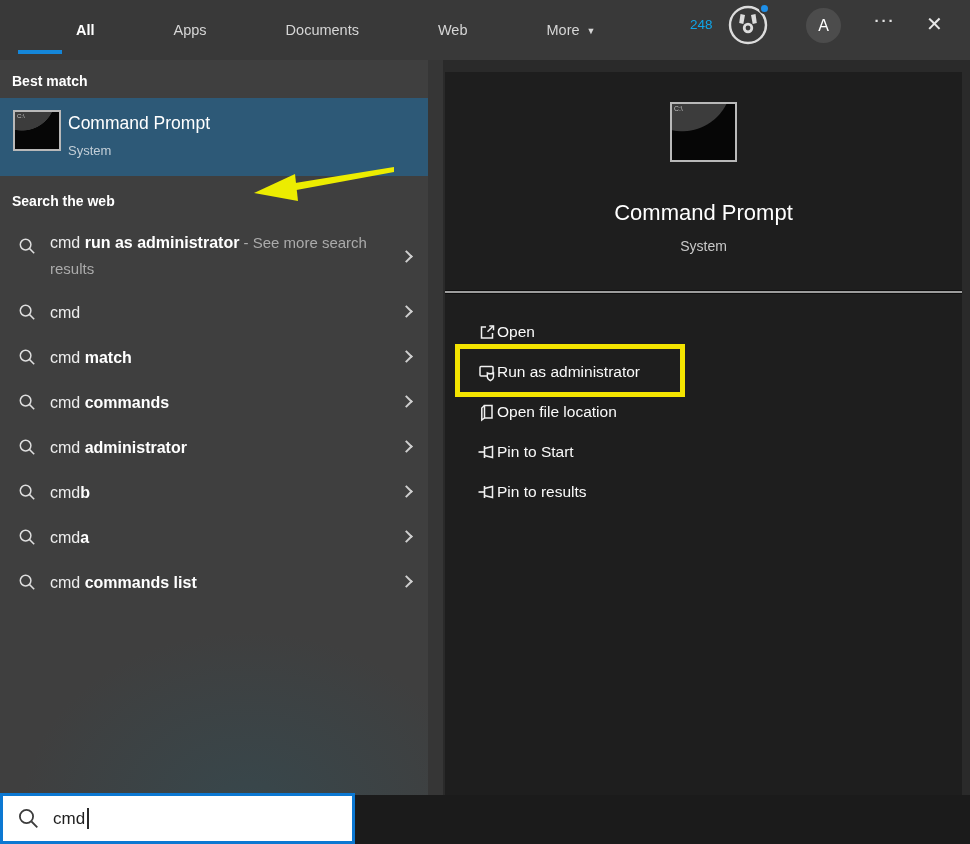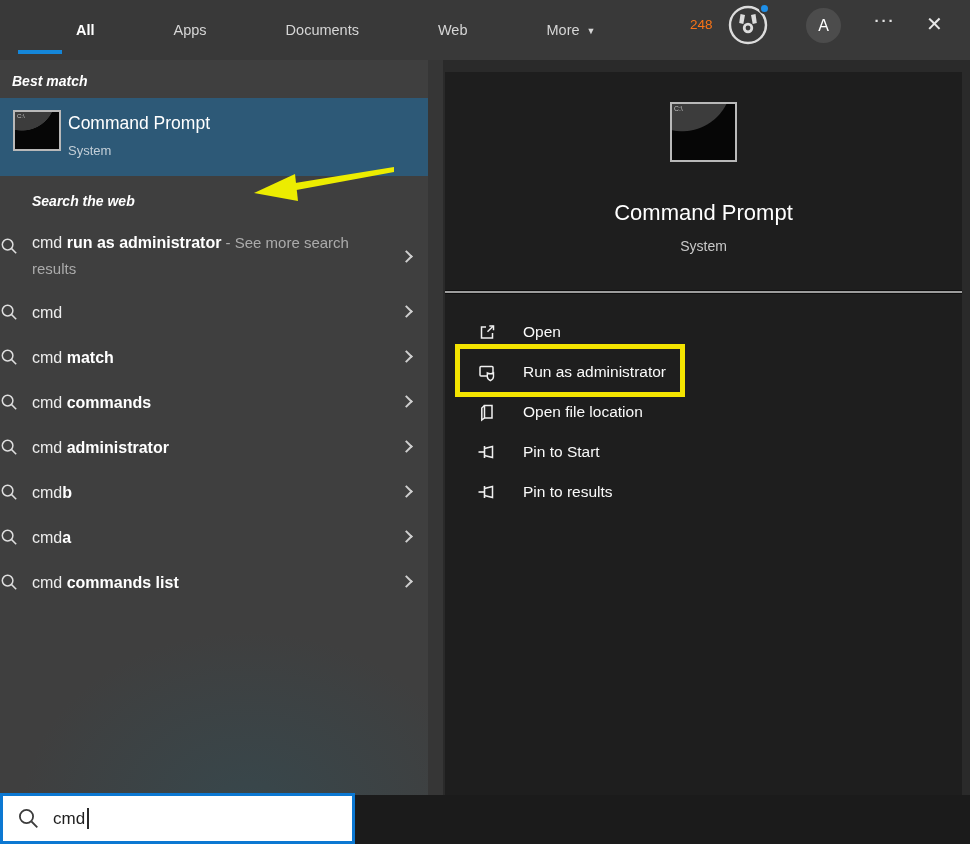--- a/index.html
+++ b/index.html
@@ -7,47 +7,47 @@
   body { font-family:"Liberation Sans","DejaVu Sans",sans-serif; background:#2a2a2a; overflow:hidden; }
   .screen { position:relative; width:970px; height:844px; background:#3a3a3a; }
 
   
   .tabbar { position:absolute; left:0; top:0; width:970px; height:60px; background:#393939; }
   .tabs { position:absolute; left:30px; top:0; height:60px; display:flex; gap:33px; align-items:center; }
   .tab { font-size:14.5px; color:#d6d6d6; cursor:default; white-space:nowrap;margin-left:46px; }
   .tab.active { color:#ffffff; font-weight:700; }
   .tab .caret { font-size:9px; color:#d6d6d6; margin-left:7px; vertical-align:1px; }
   .tab-underline { position:absolute; left:18px; top:50px; width:44px; height:4px; background:#1486d8; }
-  .rewards-count { position:absolute; left:690px; top:17px; font-size:13.5px; color:#f97316; }
+  .rewards-count { position:absolute; left:690px; top:17px; font-size:13.5px; color:#0ea5e9; }
   .rewards { position:absolute; left:727px; top:4px; width:42px; height:42px; }
   .rewards-dot { position:absolute; left:759px; top:3px; width:11px; height:11px; border-radius:50%; background:#1e8fe8; border:2px solid #393939; }
   .avatar { position:absolute; left:806px; top:8px; width:35px; height:35px; border-radius:50%; background:#4c4c4c; color:#fff; font-size:16px; display:flex; align-items:center; justify-content:center; }
   .ellipsis { position:absolute; left:870px; top:12px; width:30px; text-align:center; color:#e2e2e2; font-size:15px; font-weight:700; letter-spacing:2px; }
   .close-x { position:absolute; left:926px; top:12px; color:#e8e8e8; font-size:20px; }
 
   
   .leftcol { position:absolute; left:0; top:60px; width:428px; height:735px; background:#3f3f3f; overflow:hidden; }
   .leftcol::after { content:""; position:absolute; left:0; bottom:0; width:100%; height:180px;
       background:radial-gradient(ellipse at 58% 110%, rgba(45,84,96,0.40), rgba(45,84,96,0) 65%); pointer-events:none; }
-  .section-header { position:absolute; left:12px; font-size:14px; font-weight:700; color:#ffffff;font-style:italic; }
+  .section-header { position:absolute; left:12px; font-size:14px; font-weight:700; color:#ffffff; }
   .hdr-best { top:13px; }
-  .hdr-web  { top:133px;margin-left:20px; }
+  .hdr-web  { top:133px; }
 
   .bestrow { position:absolute; left:0; top:38px; width:428px; height:78px; background:#2d5977; }
   .cmdicon { position:relative; background:#060606; border:2px solid #b9b9b9; overflow:hidden; }
   .cmdicon .shine { position:absolute; inset:0; background:radial-gradient(circle at 16% -40%, #3c3c3c 0 52%, rgba(0,0,0,0) 53%); }
   .cmdicon .cpath { position:absolute; left:2px; top:1px; color:#c0c0c0; font-size:7px; transform:scale(.85); transform-origin:left top; }
   .bestrow .cmdicon { position:absolute; left:13px; top:12px; width:48px; height:41px; }
   .best-title { position:absolute; left:68px; top:15px; font-size:17.5px; color:#ffffff; }
   .best-sub   { position:absolute; left:68px; top:45px; font-size:13px; color:#c3cfd8; }
 
   .annot-arrow { position:absolute; left:250px; top:100px; width:146px; height:46px; pointer-events:none; }
 
   .suglist { position:absolute; left:0; top:165px; width:428px; }
-  .sitem { position:relative; display:flex; align-items:center; height:45px; }
+  .sitem { position:relative; display:flex; align-items:center; height:45px; padding-left:18px; }
   .sitem.tall { height:65px; align-items:flex-start; padding-top:5px; }
   .sitem .mag { flex:0 0 auto; margin-top:0; }
   .sitem.tall .mag { margin-top:7px; }
   .stext { margin-left:13px; width:318px; font-size:16px; color:#ededed; line-height:1.62; }
   .stext .b { font-weight:700; color:#ffffff; }
   .stext .post { color:#ababab; font-size:15px; }
   .chev { position:absolute; right:17px; top:50%; width:9px; height:9px; margin-top:-6px;
           border-top:2px solid #cfcfcf; border-right:2px solid #cfcfcf; transform:rotate(45deg); }
 
   
@@ -58,21 +58,21 @@
   .panel { position:absolute; left:2px; top:12px; width:517px; height:723px; background:#1e1e1e; }
   .panel .cmdicon { position:absolute; left:225px; top:30px; width:67px; height:60px; }
   .panel .cmdicon .cpath { font-size:8px; }
   .panel-title { position:absolute; left:0; top:128px; width:100%; text-align:center; font-size:22px; color:#ffffff; }
   .panel-sub   { position:absolute; left:0; top:166px; width:100%; text-align:center; font-size:14px; color:#c9c9c9; }
   .divider { position:absolute; left:0; top:218px; width:100%; height:4px;
              background:#9c9c9c; border-top:1px solid #0e0e0e; border-bottom:1px solid #0e0e0e; }
   .actions { position:absolute; left:0; top:240px; width:100%; }
   .arow { position:relative; display:flex; align-items:center; height:40px; padding-left:32px; }
   .arow .aicn { flex:0 0 auto; width:20px; height:20px; }
-  .arow .albl { margin-left:26px; font-size:15.5px; color:#fafafa; }
+  .arow .albl { font-size:15.5px; color:#fafafa; }
   .annot-box { position:absolute; left:10px; top:272px; width:230px; height:53px;
                border:5px solid #f4e400; pointer-events:none; }
 
   
   .taskbar { position:absolute; left:0; top:795px; width:970px; height:49px; background:#1b1b1b; }
   .searchbox { position:absolute; left:0; top:-2px; width:355px; height:51px; background:#ffffff;
                border:3px solid #0c78d2; display:flex; align-items:center; }
   .searchbox .smag { margin-left:14px; }
   .search-text { margin-left:12px; font-size:17px; color:#1f1f1f; }
   .caret-bar { display:inline-block; width:1.5px; height:21px; background:#2a2a2a; margin-left:2px; vertical-align:-4px; }

